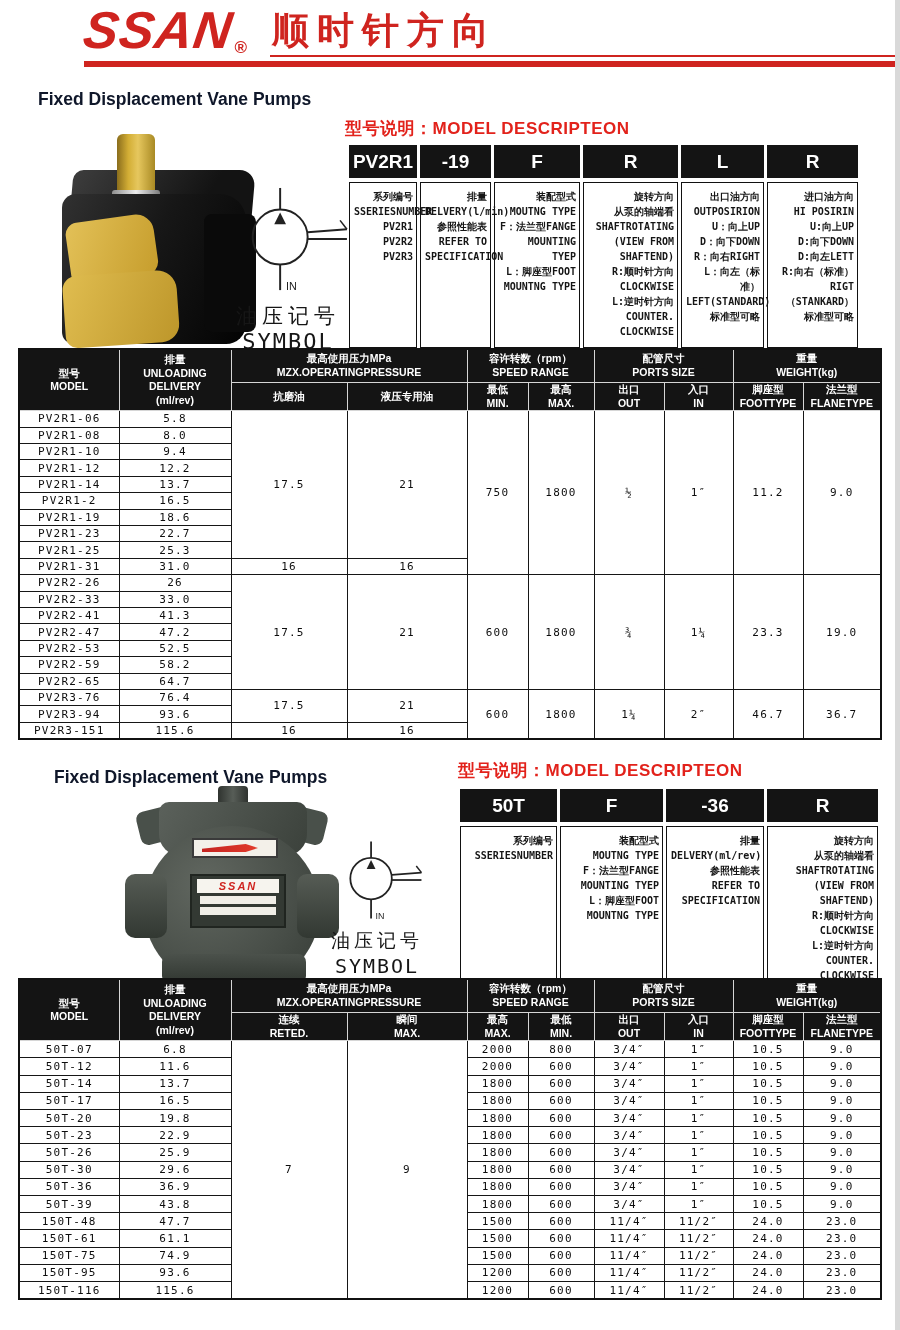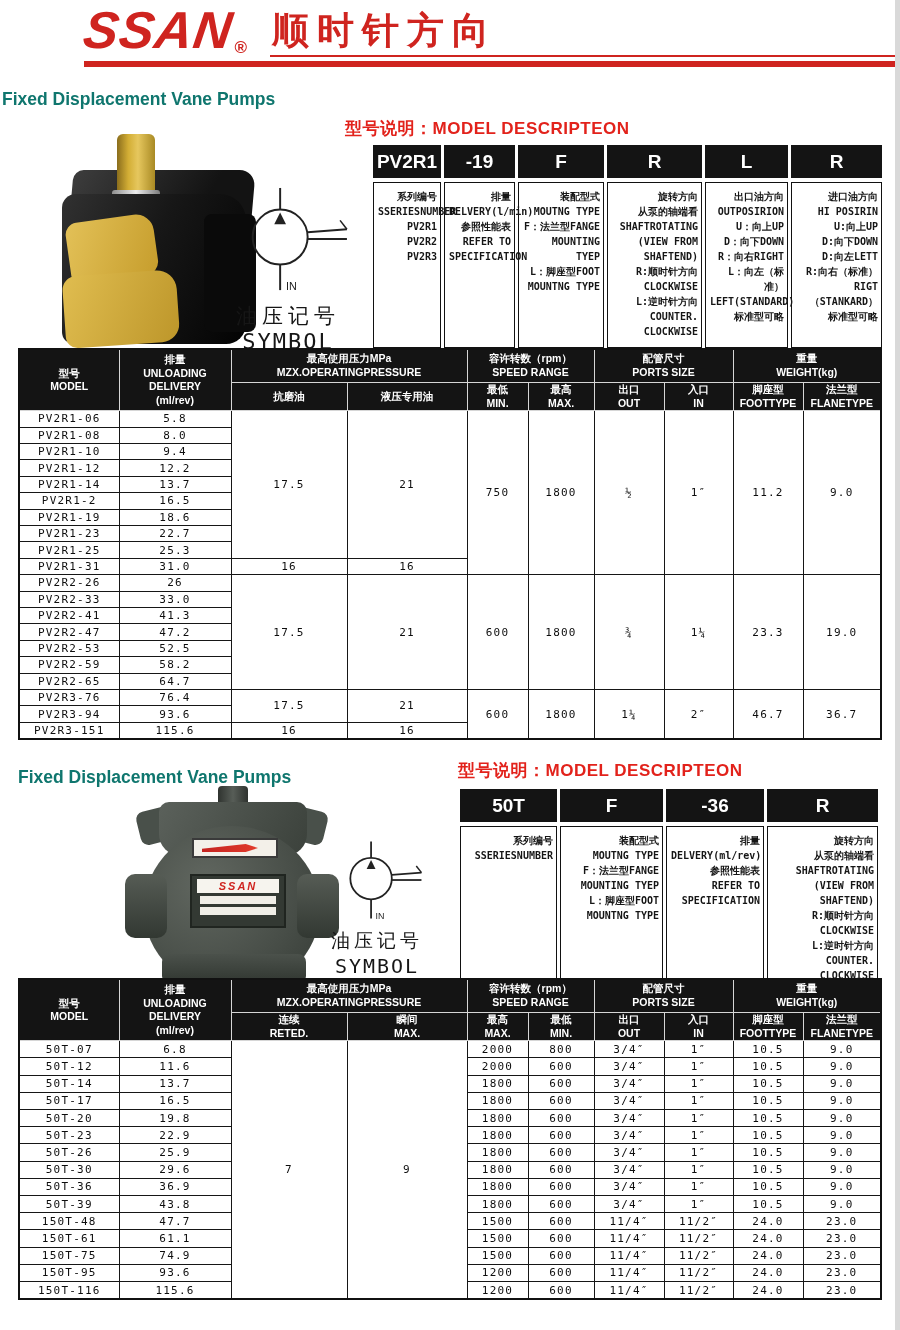--- a/index.html
+++ b/index.html
@@ -10,21 +10,21 @@
   
   .logo{position:absolute;left:84px;top:4px;display:flex;align-items:flex-end;color:#cf241f;}
   .logo-text{font:italic 900 52px/1 "Liberation Sans",sans-serif;letter-spacing:1px;transform:skewX(-8deg);}
   .reg{font:bold 17px/1 "Liberation Sans",sans-serif;margin-left:2px;margin-bottom:0px;}
   .cn-title{position:absolute;left:272px;top:12px;font:bold 37px/1 "Liberation Sans",sans-serif;
             color:#cf241f;letter-spacing:8px;}
   .thin-line{position:absolute;left:270px;top:55px;width:625px;height:2px;background:#cf241f;}
   .thick-line{position:absolute;left:84px;top:61px;width:811px;height:6px;background:#cf241f;}
 
   
-  .sec-title{position:absolute;font:bold 17.5px/22px "Liberation Sans",sans-serif;color:#0f766e;letter-spacing:0px;}
+  .sec-title{position:absolute;font:bold 17.5px/22px "Liberation Sans",sans-serif;color:#0f172a;letter-spacing:0px;margin-left:36px;}
   .red-heading{position:absolute;font:bold 17px/1.1 "Liberation Sans",sans-serif;color:#e2221b;letter-spacing:0.5px;}
 
   
   .desc-table{position:absolute;border-collapse:separate;border-spacing:3px 4px;table-layout:fixed;}
   .desc-table th{background:#141414;color:#fff;font:bold 19px/1 "Liberation Sans",sans-serif;
                  height:33px;text-align:center;padding:0;}
   .desc-table td{border:1.5px solid #111;vertical-align:top;text-align:right;
                  font:bold 10px/1.5 "DejaVu Sans Mono",monospace;padding:6px 3px 8px 4px;
                  white-space:pre-line;color:#151515;}
 
@@ -132,21 +132,21 @@
       <line x1="62" y1="80" x2="62" y2="106" stroke="#222" stroke-width="2"></line>
       <text x="68" y="106" font-size="11" fill="#222" font-family="Liberation Sans, sans-serif">IN</text>
       <line x1="90" y1="47" x2="130" y2="44" stroke="#222" stroke-width="2"></line>
       <line x1="90" y1="54" x2="130" y2="54" stroke="#222" stroke-width="2"></line>
       <line x1="123" y1="35" x2="130" y2="44" stroke="#222" stroke-width="1.6"></line>
     </svg>
     <div class="symbol-cn">油压记号</div>
     <div class="symbol-en">SYMBOL</div>
   </div>
 
-  <table class="desc-table" style="left:346px;top:141px;width:506px;margin-left:24px;">
+  <table class="desc-table" style="left:346px;top:141px;width:506px;">
     <colgroup>
         <col style="width:68px">
         <col style="width:71px">
         <col style="width:86px">
         <col style="width:95px">
         <col style="width:83px">
         <col style="width:91px">
       </colgroup>
     <thead>
         <tr>

